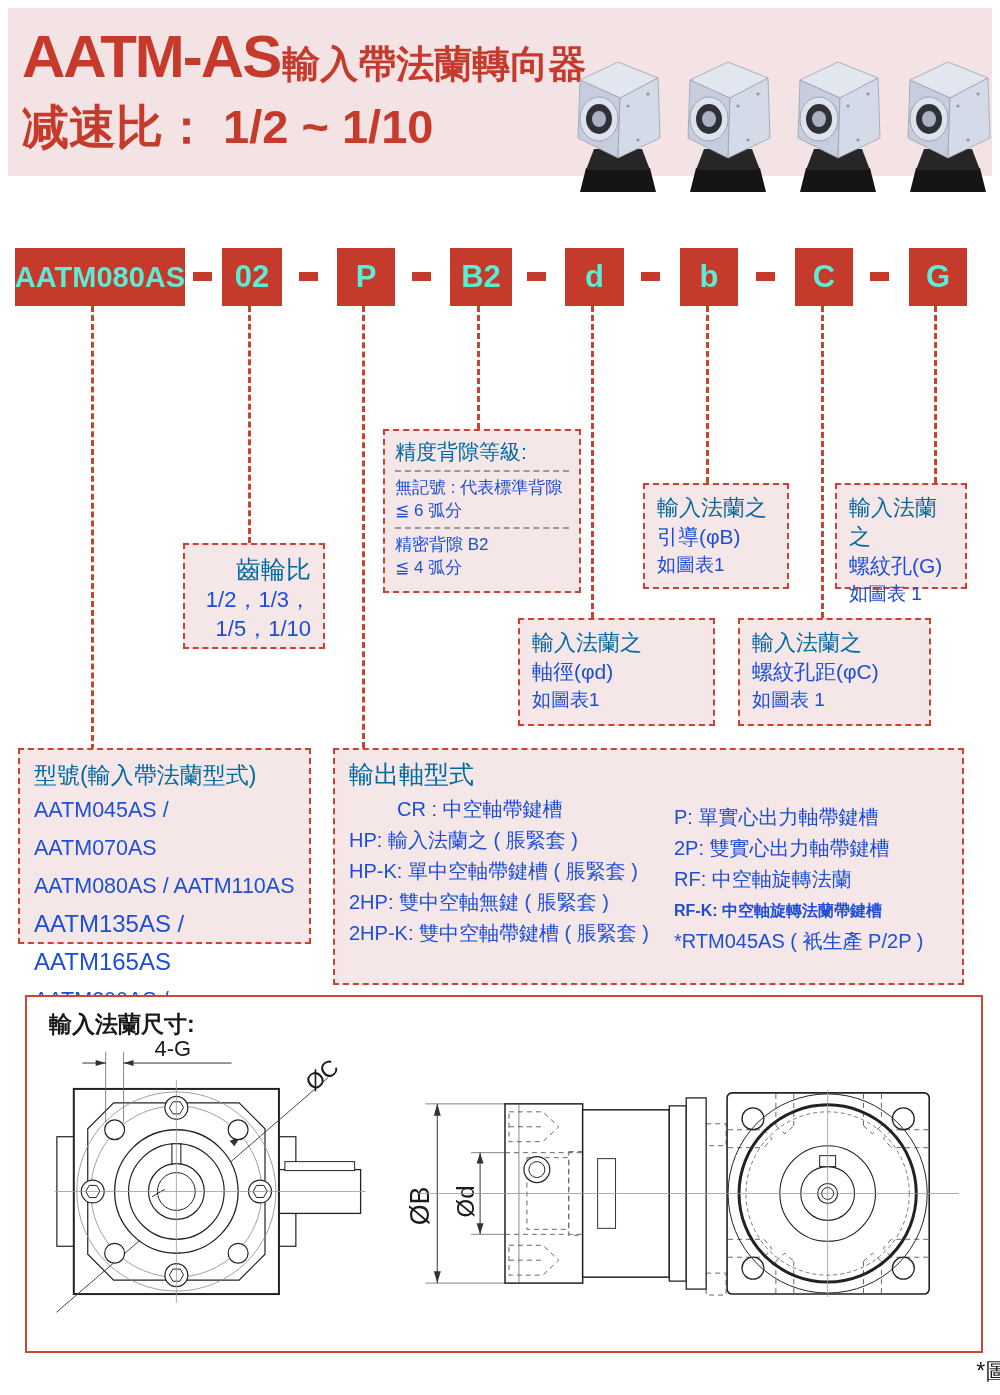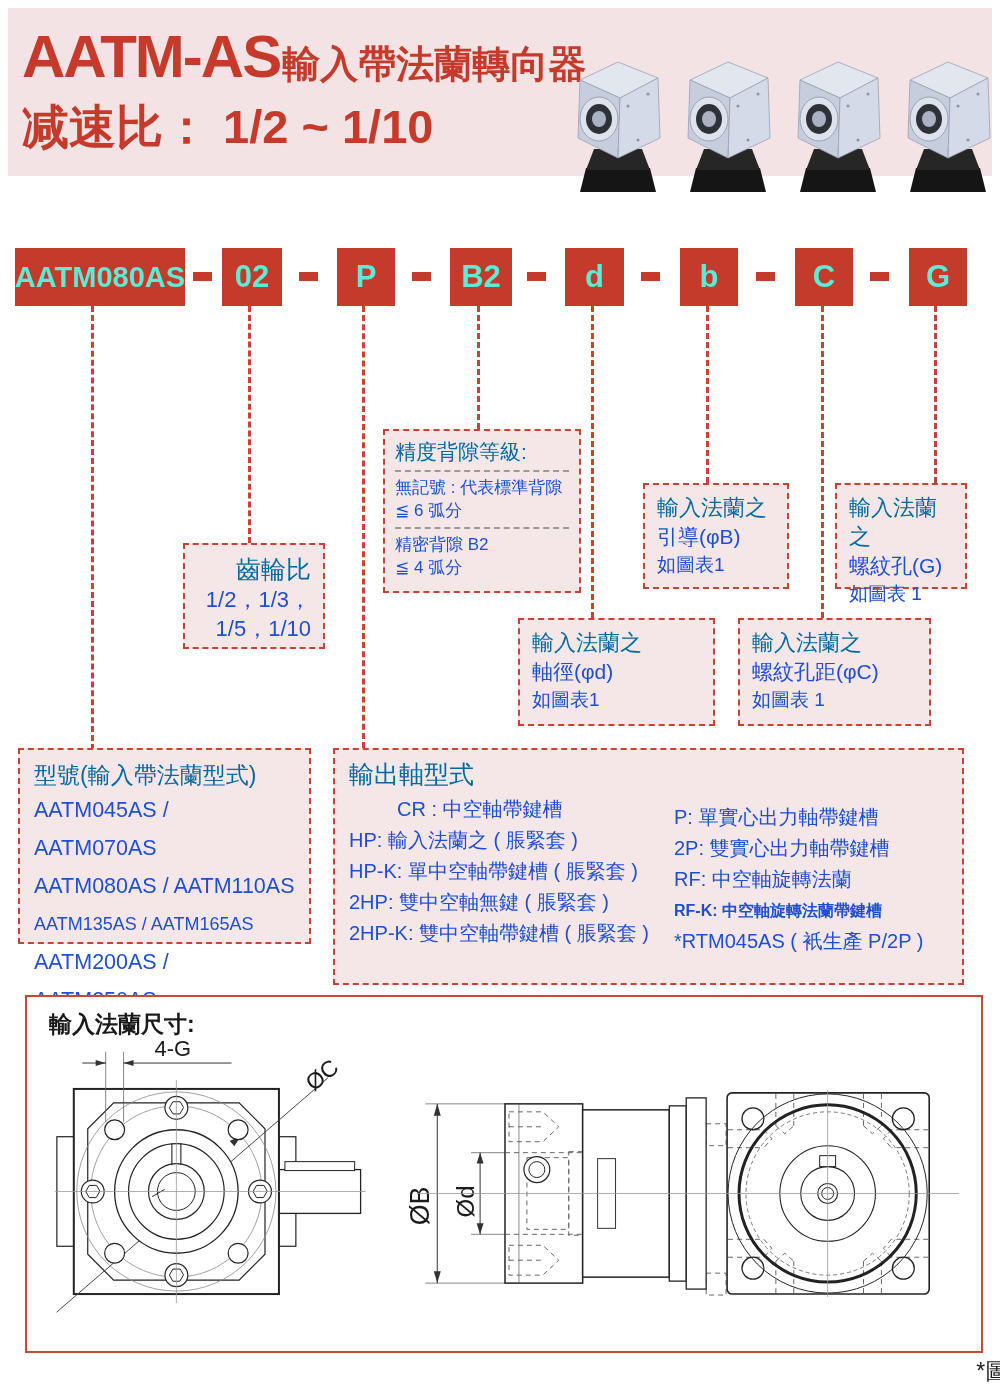--- a/index.html
+++ b/index.html
@@ -137,21 +137,21 @@
 <div class="abs callout" style="left:738px;top:618px;width:193px;height:108px;">
   <div class="ct" style="font-size:22px;line-height:29px;">輸入法蘭之</div>
   <div class="bl" style="font-size:21px;line-height:29px;">螺紋孔距(φC)</div>
   <div class="bl" style="font-size:19px;line-height:27px;">如圖表 1</div>
 </div>
 
 <div class="abs callout" style="left:18px;top:748px;width:293px;height:196px;padding:10px 14px;">
   <div class="ct" style="font-size:23px;line-height:31px;">型號(輸入帶法蘭型式)</div>
   <div class="bl" style="font-size:21.5px;line-height:38px;">AATM045AS / AATM070AS</div>
   <div class="bl" style="font-size:21.5px;line-height:38px;">AATM080AS / AATM110AS</div>
-  <div class="bl" style="font-size:18px;line-height:38px;">AATM135AS / AATM165AS</div>
+  <div class="bl" style="font-size:24px;line-height:38px;">AATM135AS / AATM165AS</div>
   <div class="bl" style="font-size:21.5px;line-height:38px;">AATM200AS / AATM250AS</div>
 </div>
 
 <div class="abs callout" style="left:333px;top:748px;width:631px;height:237px;padding:8px 14px;">
   <div class="ct" style="font-size:25px;line-height:33px;">輸出軸型式</div>
   <div class="abs" style="left:14px;top:44px;">
     <div class="bl" style="font-size:20px;line-height:31px;margin-left:48px;">CR : 中空軸帶鍵槽</div>
     <div class="bl" style="font-size:20px;line-height:31px;">HP: 輸入法蘭之 ( 脹緊套 )</div>
     <div class="bl" style="font-size:20px;line-height:31px;">HP-K: 單中空軸帶鍵槽 ( 脹緊套 )</div>
     <div class="bl" style="font-size:20px;line-height:31px;">2HP: 雙中空軸無鍵 ( 脹緊套 )</div>

